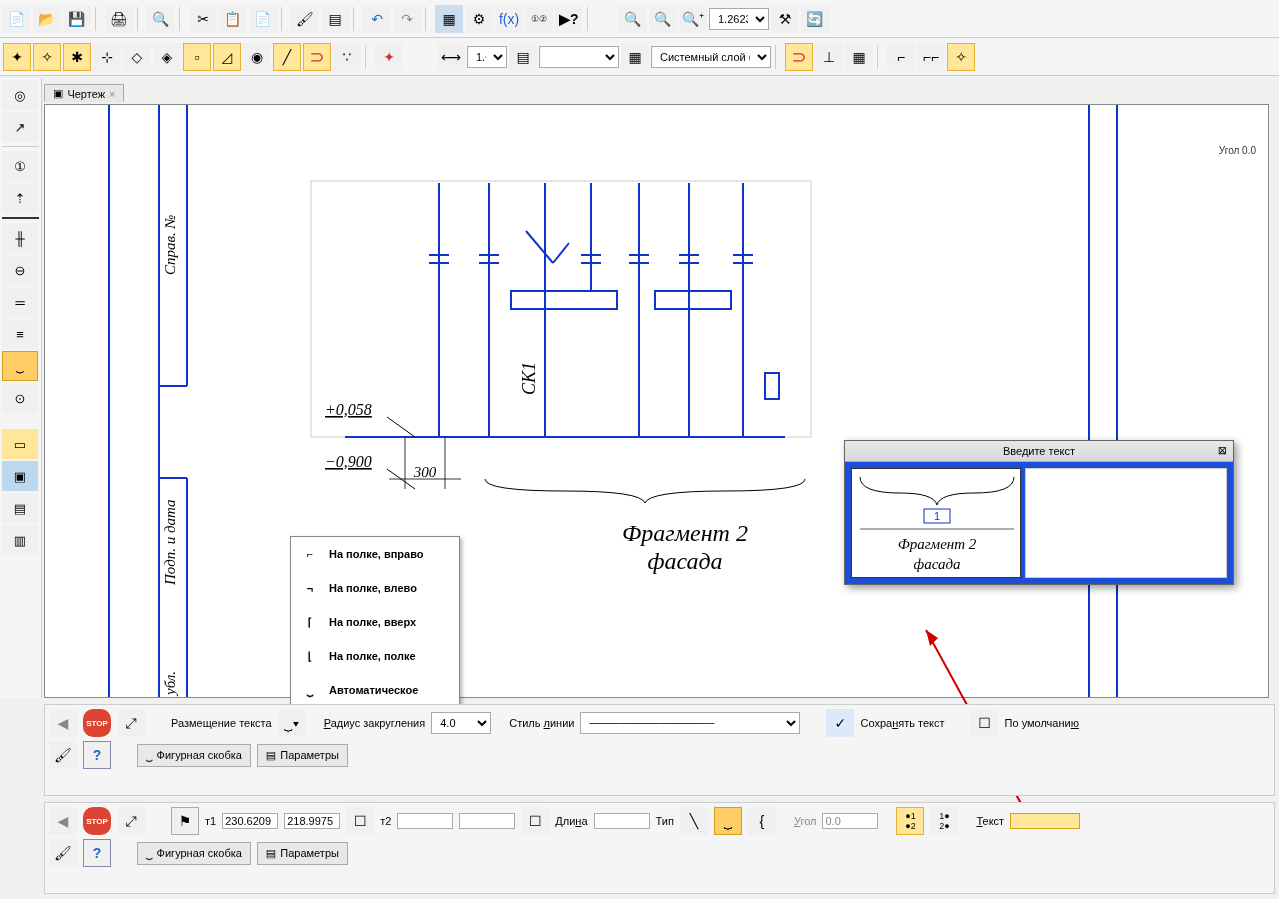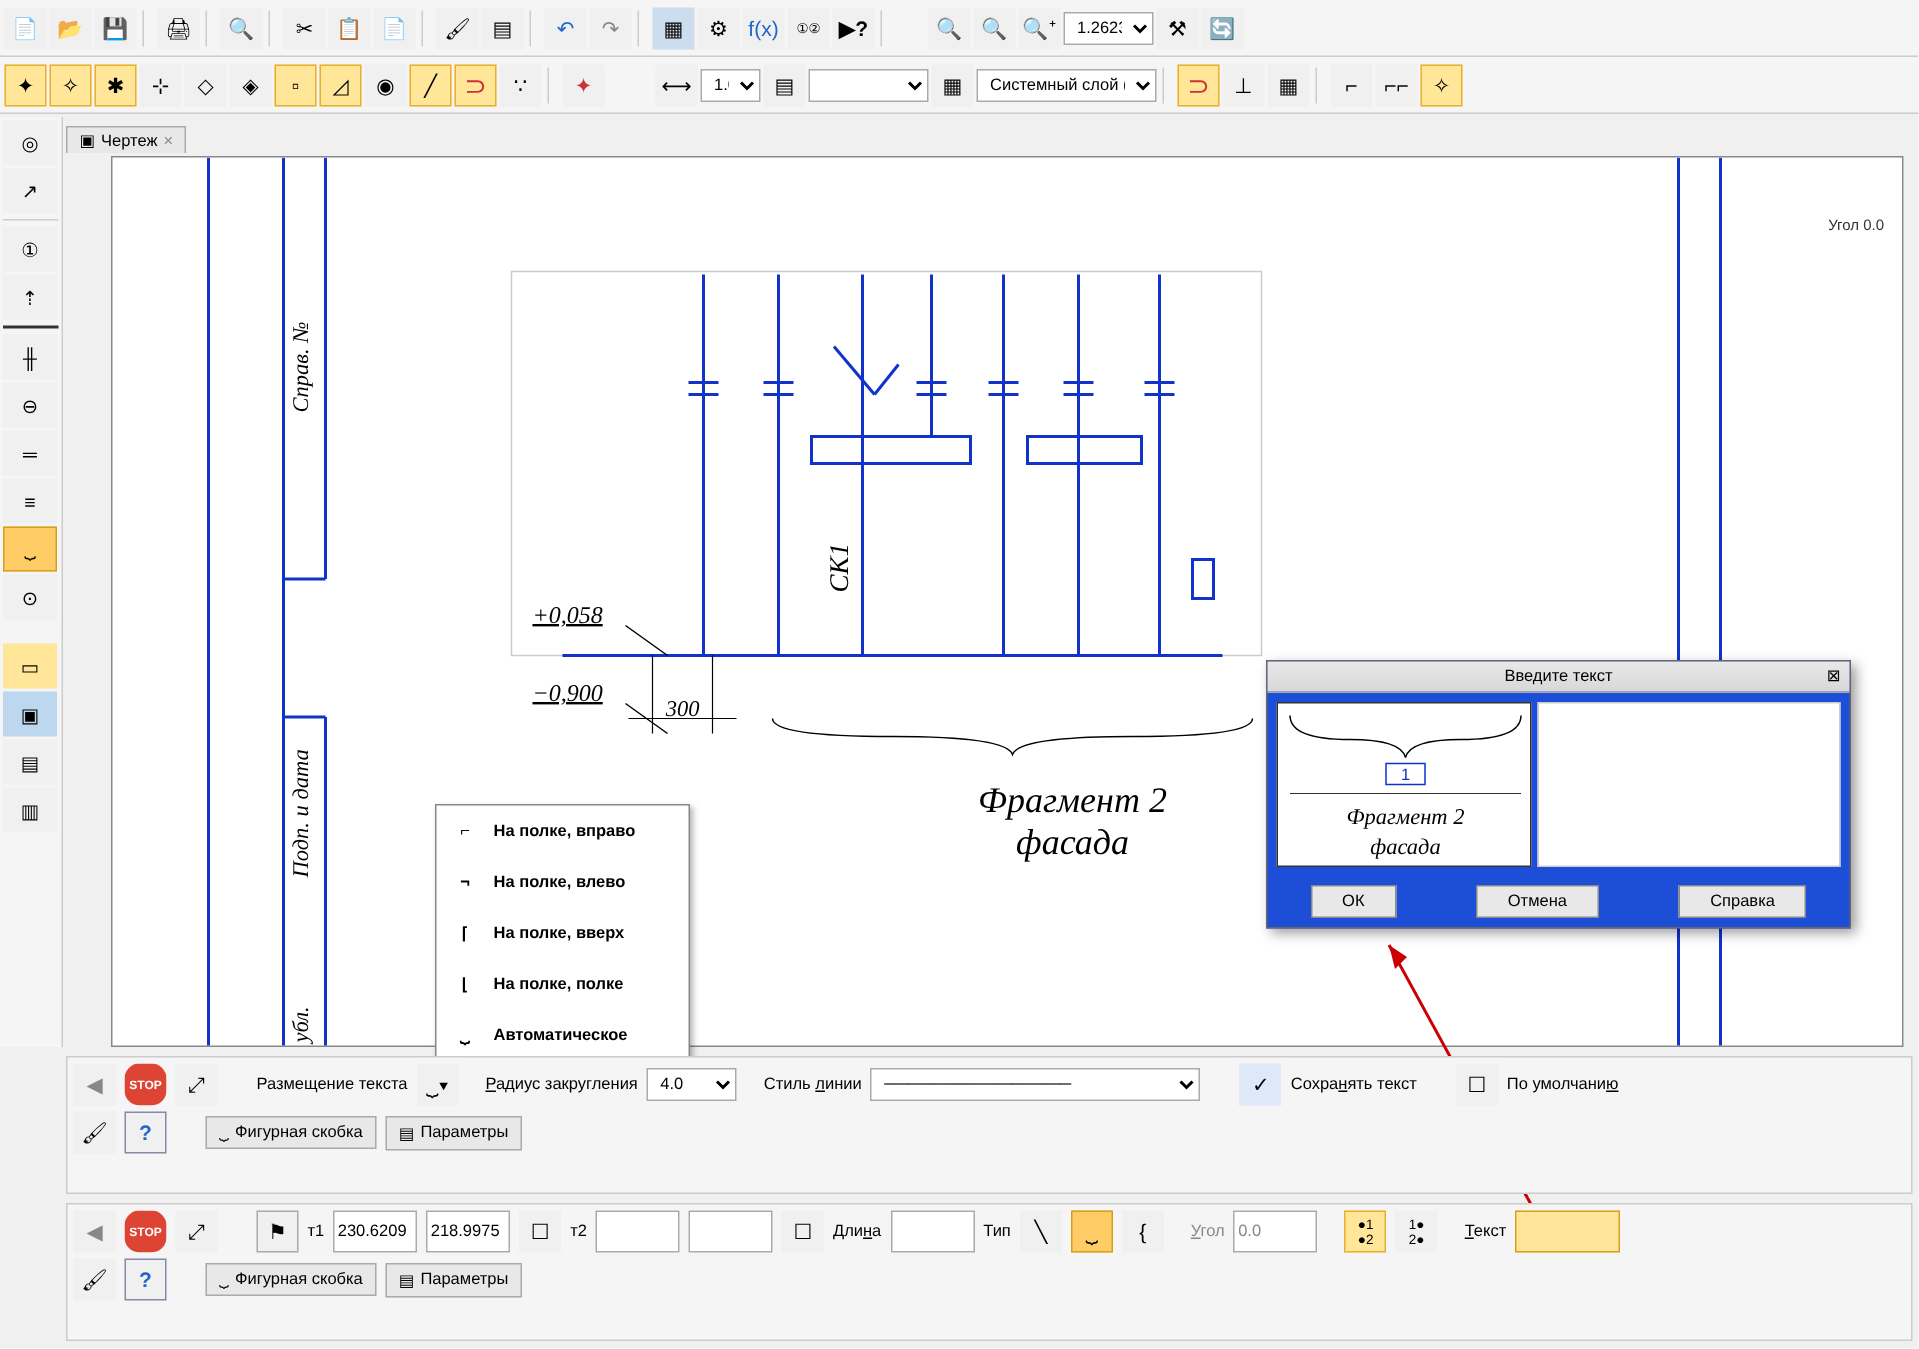--- a/index.html
+++ b/index.html
@@ -10,27 +10,27 @@
 .tbtn.yellow { background: #ffe699; border-color: #e8b030; }
 .sep { width: 6px; height: 24px; border-left: 1px solid #ccc; margin: 0 2px; }
 .combo { height: 22px; border: 1px solid #aaa; background: white; font-size: 11px; padding: 0 4px; }
 .sidebar-left { position: absolute; left: 0; top: 78px; width: 42px; height: 620px; background: #f5f5f5; border-right: 1px solid #ccc; display: flex; flex-direction: column; gap: 2px; padding: 2px; }
 .vbtn { width: 36px; height: 30px; border: 1px solid transparent; background: #f0f0f0; cursor: pointer; font-size: 13px; display: flex; align-items: center; justify-content: center; }
 .vbtn.active { background: #ffcc66; border-color: #d4a020; }
 .vbtn.blue { background: #bdd7ee; }
 .vbtn.yellow { background: #ffe699; }
 .tab-bar { position: absolute; left: 44px; top: 82px; height: 22px; display: flex; align-items: center; gap: 4px; }
 .tab { padding: 2px 8px; background: #e8e8e8; border: 1px solid #aaa; border-bottom: none; display: flex; align-items: center; gap: 4px; font-size: 11px; }
-.canvas { position: absolute; left: 44px; top: 104px; right: 10px; height: 594px; background: white; border: 1px solid #888; overflow: hidden; margin-left: 30px; }
+.canvas { position: absolute; left: 44px; top: 104px; right: 10px; height: 594px; background: white; border: 1px solid #888; overflow: hidden; }
 .canvas svg { position: absolute; }
 .panel-bottom { position: absolute; left: 44px; right: 4px; background: #f5f5f5; border: 1px solid #ccc; padding: 4px; display: flex; flex-direction: column; gap: 4px; }
 .pb1 { top: 704px; height: 92px; }
 .pb2 { top: 802px; height: 92px; }
 .row { display: flex; align-items: center; gap: 6px; }
-.small-input { width: 56px; height: 28px; border: 1px solid #aaa; font-size: 11px; padding: 0 2px; }
+.small-input { width: 56px; height: 16px; border: 1px solid #aaa; font-size: 11px; padding: 0 2px; }
 .btn-tab { padding: 4px 8px; background: #e8e8e8; border: 1px solid #aaa; display: flex; align-items: center; gap: 4px; cursor: pointer; font-size: 11px; }
 .popup-menu { position: absolute; left: 290px; top: 536px; width: 170px; background: white; border: 1px solid #888; box-shadow: 2px 2px 4px rgba(0,0,0,0.3); }
 .popup-menu div { padding: 6px 8px; display: flex; align-items: center; gap: 8px; cursor: pointer; font-size: 11px; font-weight: bold; }
 .popup-menu .icon-box { width: 22px; height: 22px; display: flex; align-items: center; justify-content: center; }
 .dialog { position: absolute; left: 844px; top: 440px; width: 390px; background: #1d4ed8; border: 1px solid #666; box-shadow: 3px 3px 8px rgba(0,0,0,0.4); }
 .dialog-title { background: linear-gradient(#e8e8e8,#d8d8d8); padding: 4px 8px; text-align: center; font-size: 11px; border-bottom: 1px solid #aaa; position: relative; }
 .dialog-close { position: absolute; right: 6px; top: 3px; cursor: pointer; }
 .dialog-body { padding: 6px; display: flex; gap: 4px; }
 .dialog-preview { width: 170px; height: 110px; border: 1px solid #333; background: white; position: relative; }
 .dialog-btns { padding: 6px; display: flex; gap: 8px; justify-content: space-around; }
@@ -236,25 +236,20 @@
         <path d="M 8 8 Q 8 24 48 24 Q 82 24 85 36 Q 88 24 122 24 Q 162 24 162 8" fill="none" stroke="#000" stroke-width="1"></path>
         <rect x="72" y="40" width="26" height="14" fill="none" stroke="#1133cc"></rect>
         <text x="85" y="51" font-size="11" text-anchor="middle" fill="#1133cc">1</text>
         <line x1="8" y1="60" x2="162" y2="60" stroke="#333" stroke-width="0.8"></line>
         <text x="85" y="80" class="drawing-text" font-size="15" text-anchor="middle">Фрагмент 2</text>
         <text x="85" y="100" class="drawing-text" font-size="15" text-anchor="middle">фасада</text>
       </svg>
     </div>
     <div style="flex:1; border:1px solid #ccc; background:white;"></div>
   </div>
-  <div class="dialog-btns">
-    <button class="dlg-btn">ОК</button>
-    <button class="dlg-btn">Отмена</button>
-    <button class="dlg-btn">Справка</button>
-  </div>
 </div>
 
 <svg class="arrow-red" style="left:920px; top:620px;" width="130" height="210">
   <line x1="6" y1="10" x2="110" y2="200" stroke="#cc0000" stroke-width="2"></line>
   <polygon points="6,10 18,18 10,26" fill="#cc0000"></polygon>
 </svg>
 
 <div class="panel-bottom pb1">
   <div class="row">
     <button class="tbtn" style="color:#888;">◀</button>

